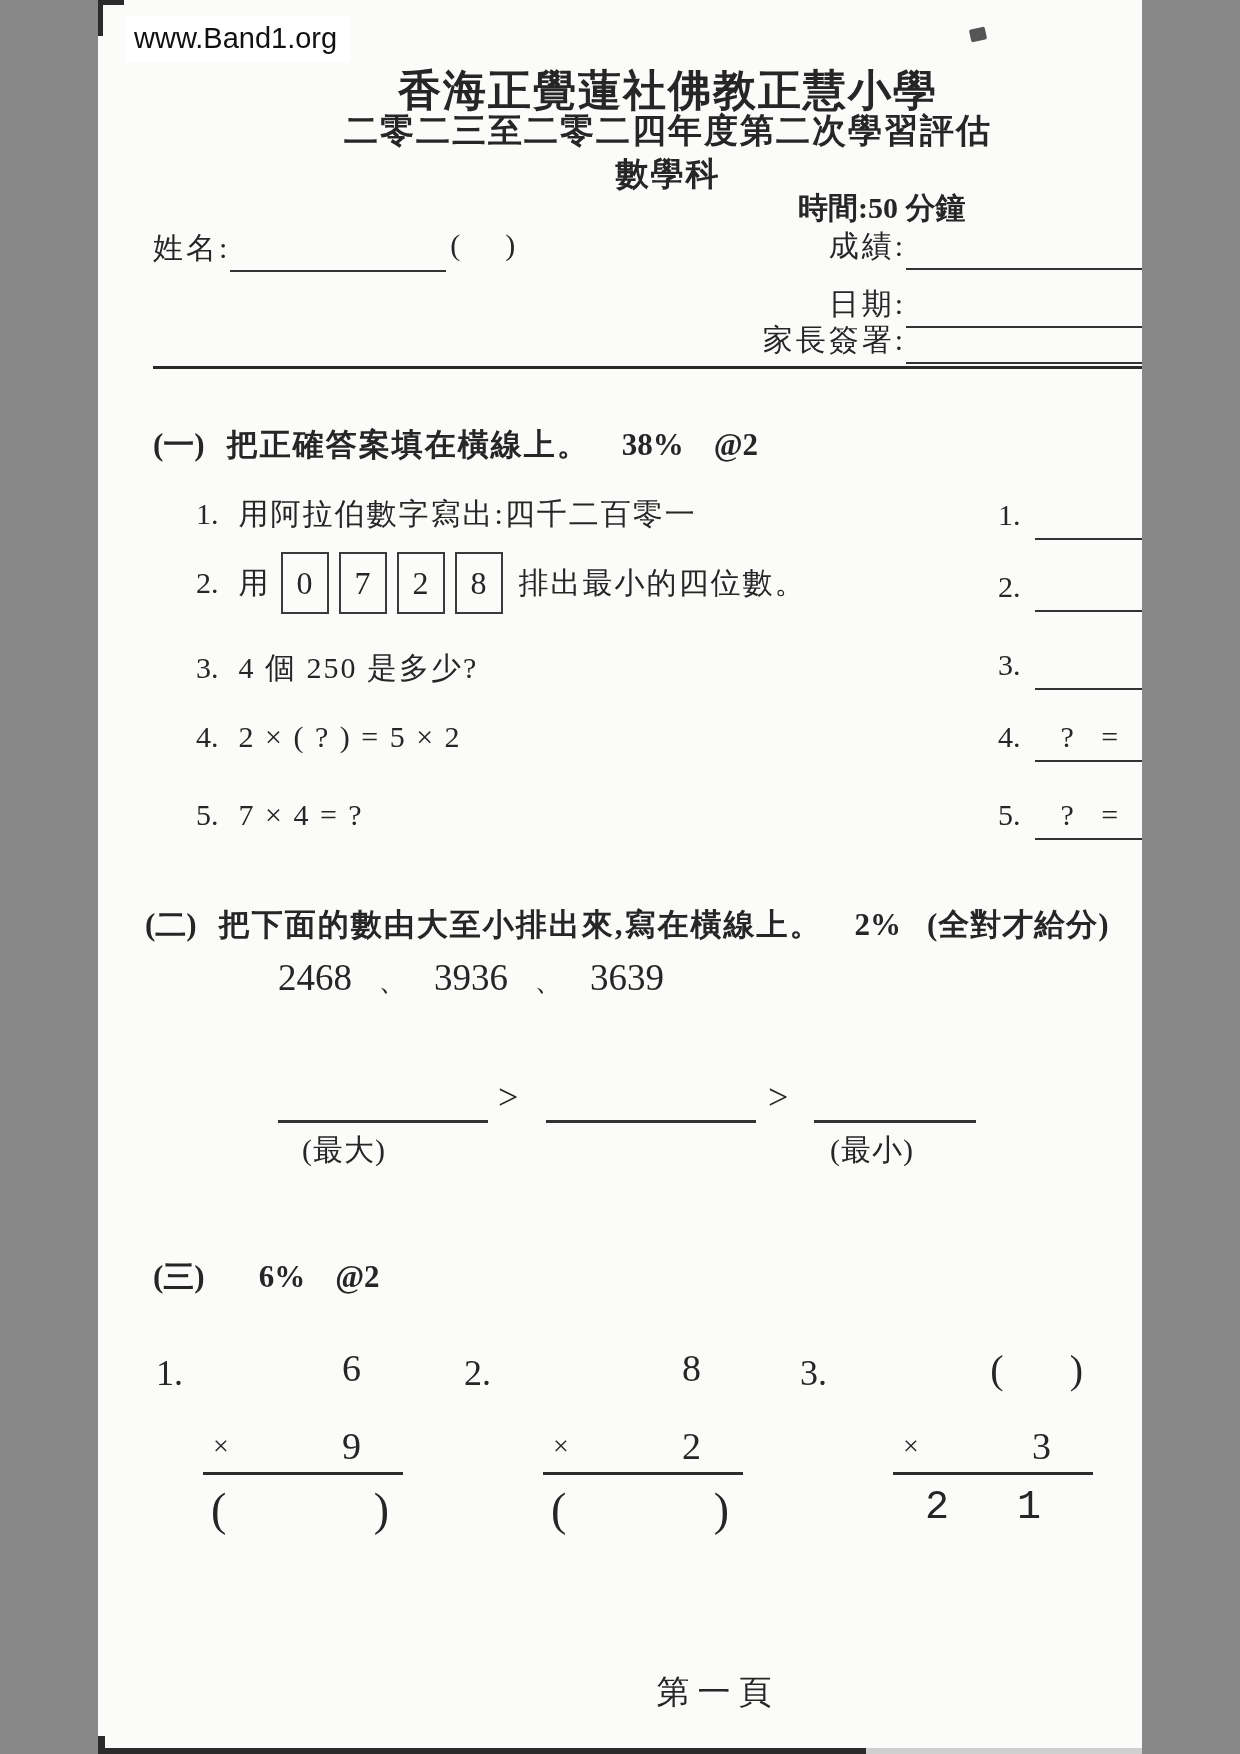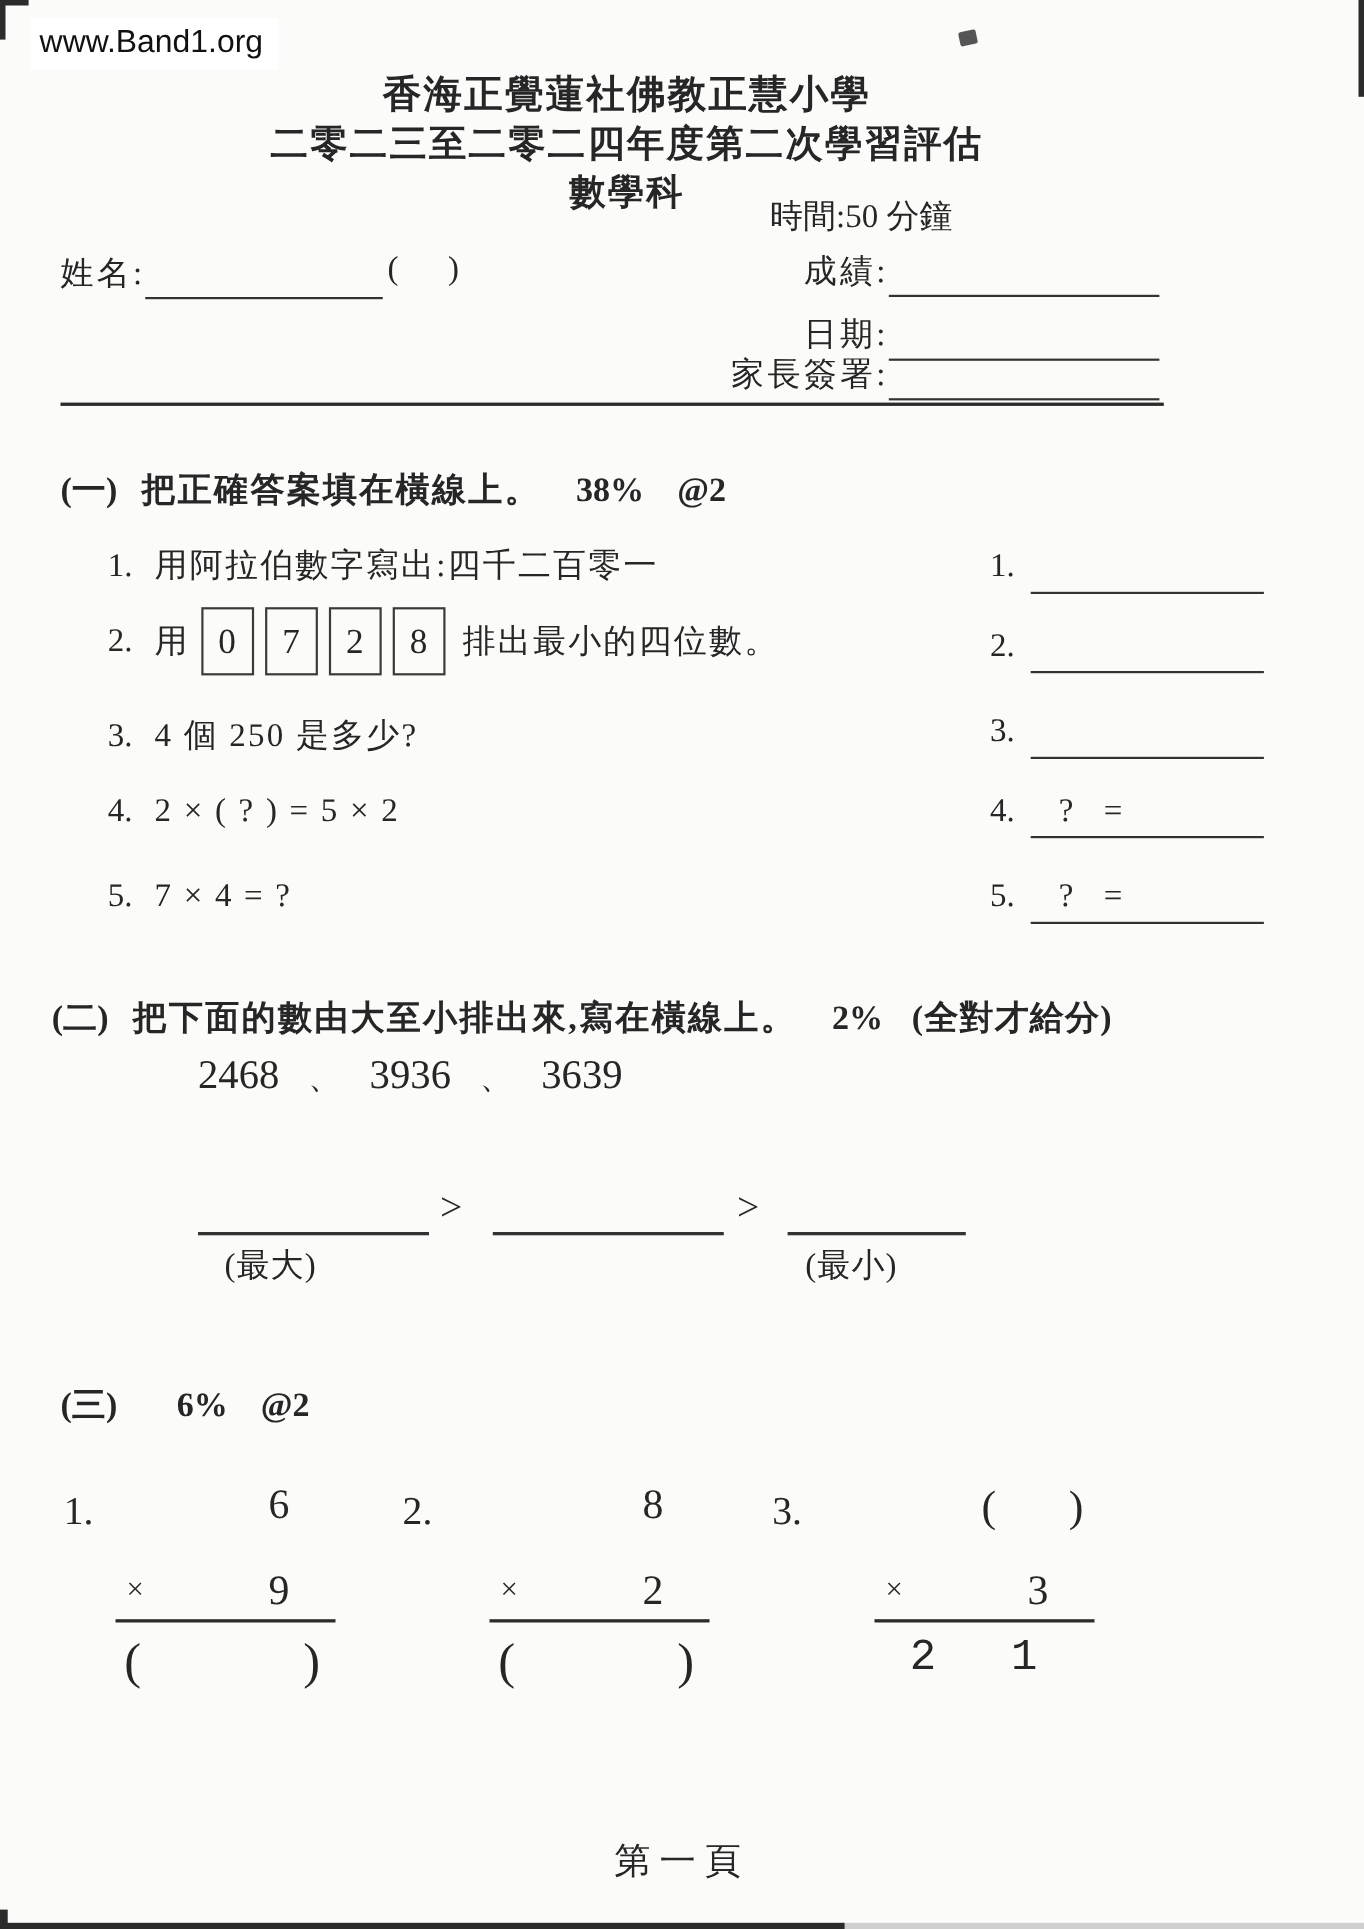--- a/index.html
+++ b/index.html
@@ -1,43 +1,43 @@
 <!DOCTYPE html>
 <html><head>
 <meta charset="utf-8">
 <style>
   html,body{margin:0;padding:0;background:#888;}
   .page{
     position:relative;
-    width:1240px;height:1754px;
+    width:1044px;height:1754px;
     margin:0 auto;
     background:#fbfbf9;
     font-family:"Liberation Serif","DejaVu Serif",serif;
     color:#262626;
     overflow:hidden;
   }
   .abs{position:absolute;}
   .pre{white-space:pre;}
 
   
   .watermark{
     left:28px;top:16px;
     font-family:"Liberation Sans","DejaVu Sans",sans-serif;
     font-size:29px;color:#111;
     background:#ffffff;padding:6px 14px 8px 8px;
   }
 
   
   .title-line{left:20px;width:1100px;text-align:center;font-weight:700;letter-spacing:2px;}
-  .t1{top:62px;font-size:35px;}
+  .t1{top:62px;font-size:43px;}
   .t2{top:108px;font-size:34px;}
   .t3{top:152px;font-size:33px;}
 
   
-  .time{left:700px;top:176px;font-size:30px;}
+  .time{left:700px;top:188px;font-size:30px;font-weight:bold;}
   .hrow{display:flex;align-items:flex-start;font-size:30px;}
   .hlabel{letter-spacing:3px;}
   .u{display:inline-block;border-bottom:2px solid #333;}
   .rrow{left:620px;width:434px;display:flex;justify-content:flex-end;align-items:flex-start;font-size:30px;}
 
   .divider{left:55px;top:366px;width:1003px;height:3px;background:#2a2a2a;}
 
   
   .sec-head{font-size:31px;font-weight:700;display:flex;align-items:baseline;}
   .sec-no{margin-right:22px;}

